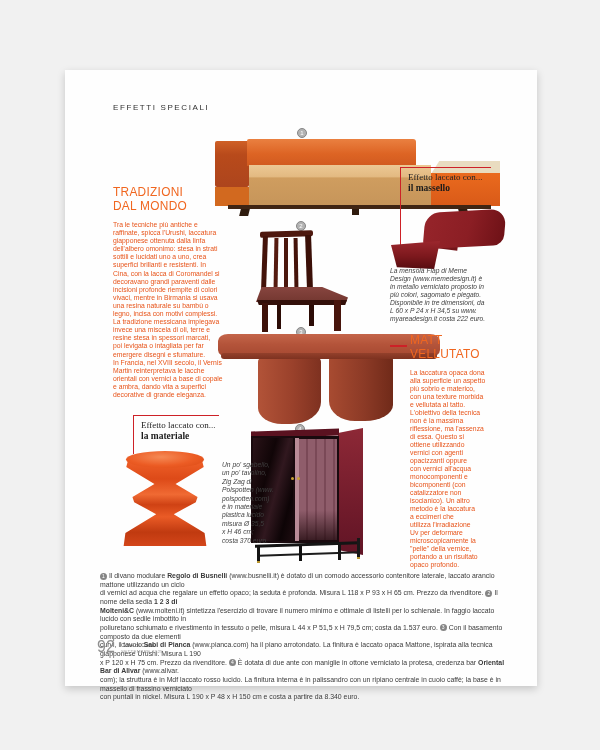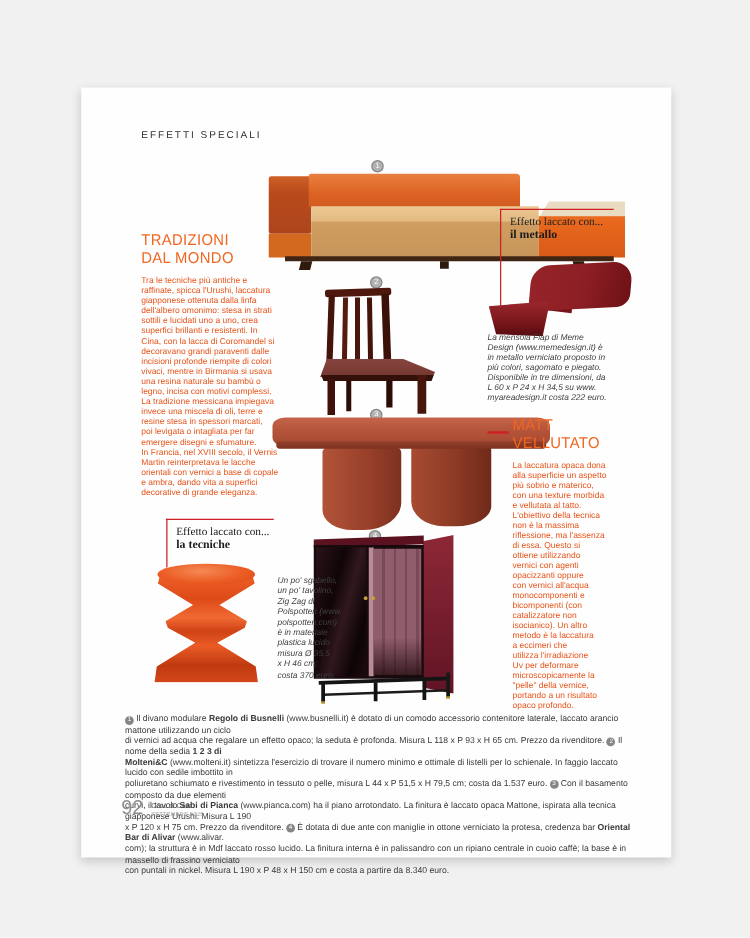--- a/index.html
+++ b/index.html
@@ -185,39 +185,39 @@
       <div>emergere disegni e sfumature.</div>
       <div>In Francia, nel XVIII secolo, il Vernis</div>
       <div>Martin reinterpretava le lacche</div>
       <div>orientali con vernici a base di copale</div>
       <div>e ambra, dando vita a superfici</div>
       <div>decorative di grande eleganza.</div>
     </div>
 
   <div class="abs bracket" id="bracket-plast"></div>
   <div class="abs eff-label" id="plast-label1">Effetto laccato con...</div>
-  <div class="abs eff-label-bold" id="plast-label2">la tecniche</div>
+  <div class="abs eff-label-bold" id="plast-label2">la materiale</div>
   <div class="abs" id="stool-body"></div>
   <div class="abs" id="stool-top"></div>
   <div class="abs prod-cap" id="stool-cap">
       <div>Un po' sgabello,</div>
       <div>un po' tavolino,</div>
       <div>Zig Zag di</div>
       <div>Polspotten (www.</div>
       <div>polspotten.com)</div>
       <div>è in materiale</div>
       <div>plastica lucido</div>
       <div>misura Ø 35,5</div>
       <div>x H 46 cm;</div>
       <div>costa 370 euro.</div>
     </div>
 
   <div class="abs bracket" id="bracket-metal"></div>
   <div class="abs eff-label" id="metal-label1">Effetto laccato con...</div>
-  <div class="abs eff-label-bold" id="metal-label2">il metallo</div>
+  <div class="abs eff-label-bold" id="metal-label2">il massello</div>
   <div class="abs" id="shelf-joint"></div>
   <div class="abs" id="shelf-plate"></div>
   <div class="abs" id="shelf-bucket"></div>
   <div class="abs prod-cap" id="metal-cap">
       <div>La mensola Flap di Meme</div>
       <div>Design (www.memedesign.it) è</div>
       <div>in metallo verniciato proposto in</div>
       <div>più colori, sagomato e piegato.</div>
       <div>Disponibile in tre dimensioni, da</div>
       <div>L 60 x P 24 x H 34,5 su www.</div>

